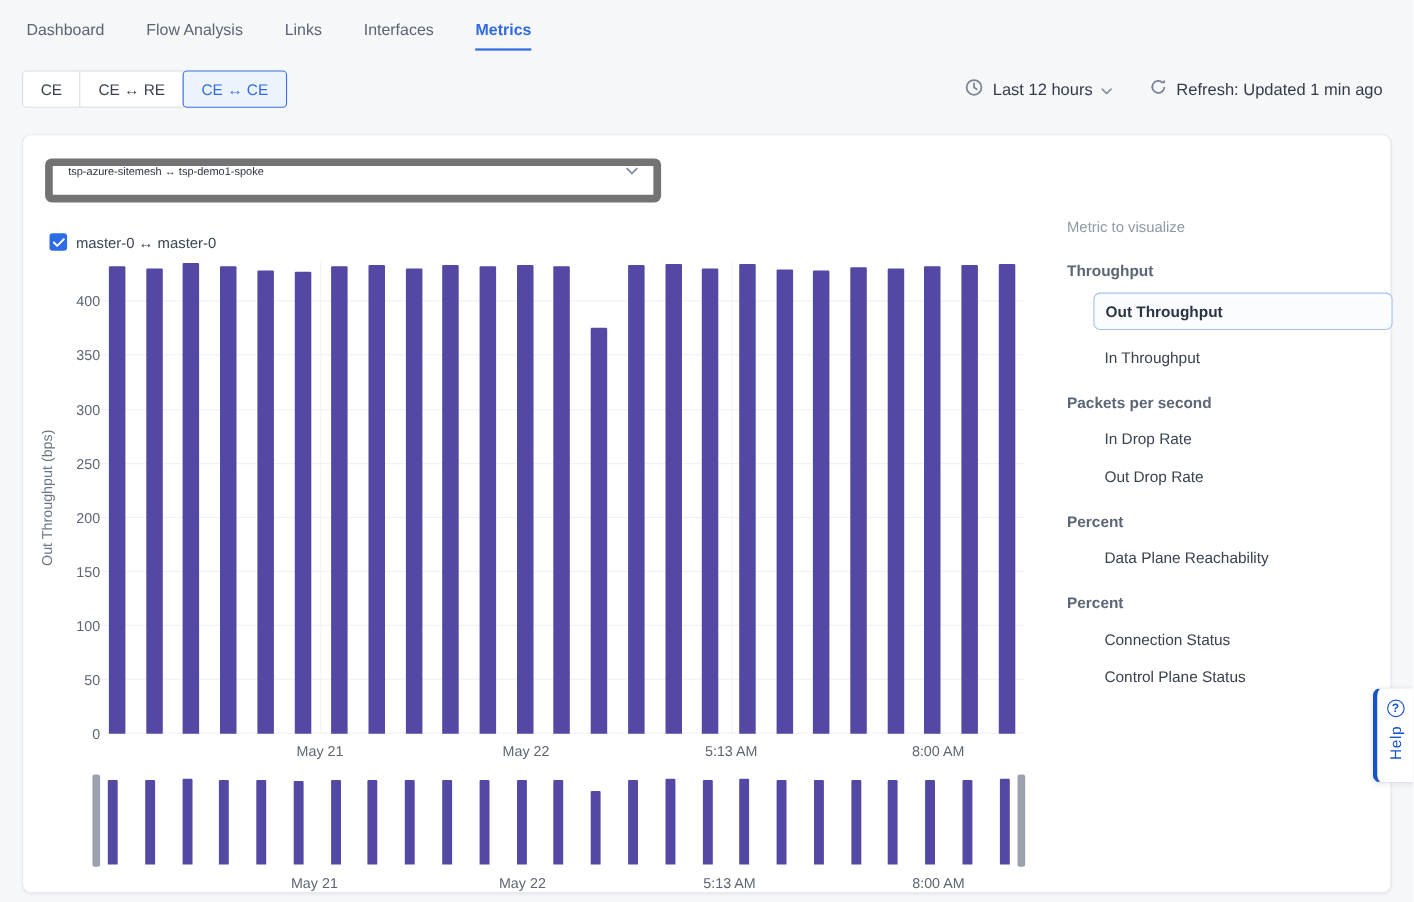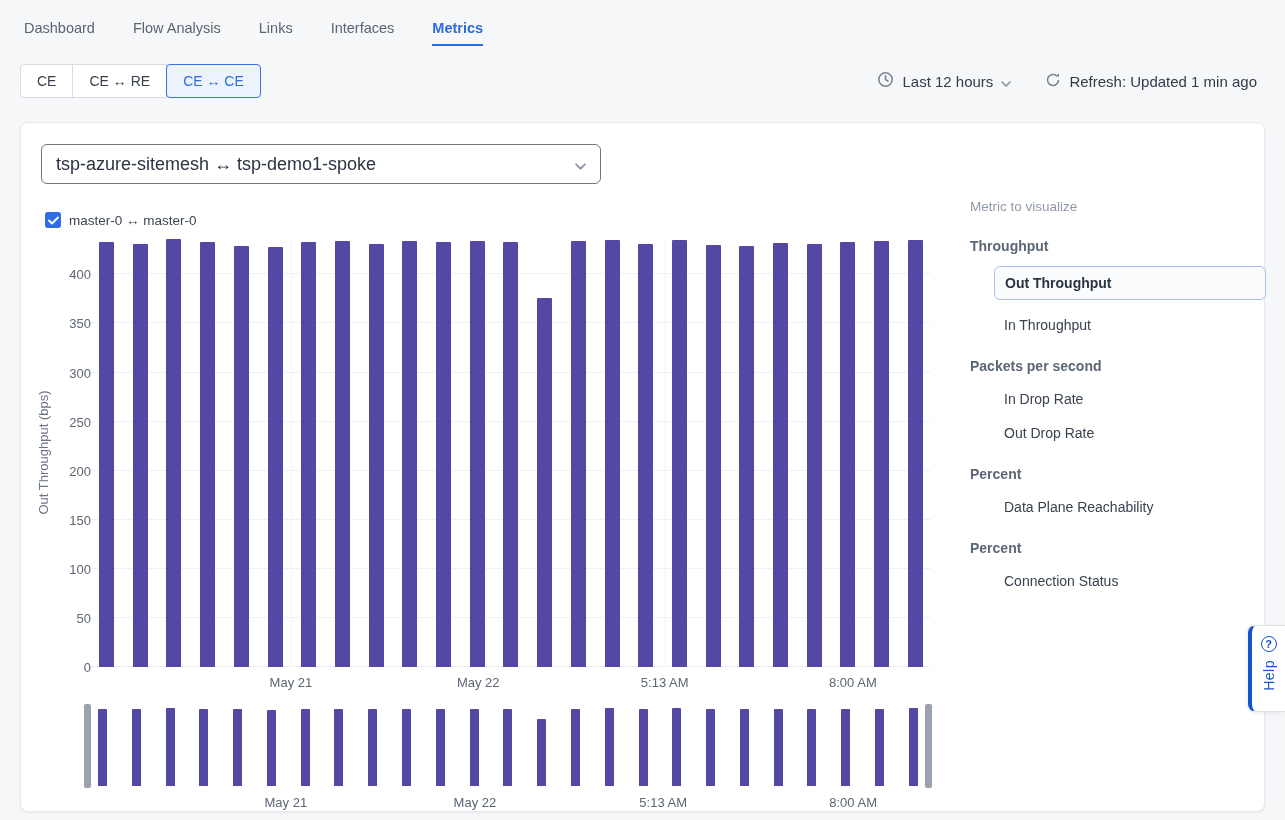--- a/index.html
+++ b/index.html
@@ -30,23 +30,23 @@
 
   
   .card {
     position:absolute; left:20px; top:122px; right:20px; bottom:8px;
     background:#fff; border:1px solid #e7e9ee; border-radius:8px;
     box-shadow:0 1px 2px rgba(16,24,40,.05);
   }
 
   .pair-select {
     position:absolute; left:20px; top:21px; width:560px; height:40px;
-    border:1px solid #737373; border-radius:6px; background:#fff;
-    display:flex; align-items:center; justify-content:space-between;
-    padding:0 14px; font-size:18px; color:#2b3442; cursor:pointer;
+    border:7px solid #737373; border-radius:6px; background:#fff;
+    display:flex; justify-content:space-between;
+    padding:0 14px; font-size:10px; color:#2b3442; cursor:pointer;
   }
 
   .series-toggle { position:absolute; left:24px; top:89px; display:flex; align-items:center; gap:8px; cursor:pointer; }
   .checkbox { width:16px; height:16px; background:#2e6be6; border-radius:3px; display:flex; align-items:center; justify-content:center; }
   .series-label { font-size:13.5px; color:#3c4554; }
 
   
   .chart-wrap { position:absolute; left:0; top:0; width:940px; height:100%; }
   .ylabel {
     position:absolute; left:-118px; top:322px; width:280px; text-align:center;
@@ -274,19 +274,20 @@
 
     <div class="group-header">Packets per second</div>
     <div class="metric-item">In Drop Rate</div>
     <div class="metric-item">Out Drop Rate</div>
 
     <div class="group-header">Percent</div>
     <div class="metric-item">Data Plane Reachability</div>
 
     <div class="group-header">Percent</div>
     <div class="metric-item">Connection Status</div>
+    <div class="metric-item">Control Plane Status</div>
   </div>
 </div>
 
 <div class="help-tab">
   <span class="help-q">?</span>
   <span class="help-text">Help</span>
 </div>
 
 </body></html>

